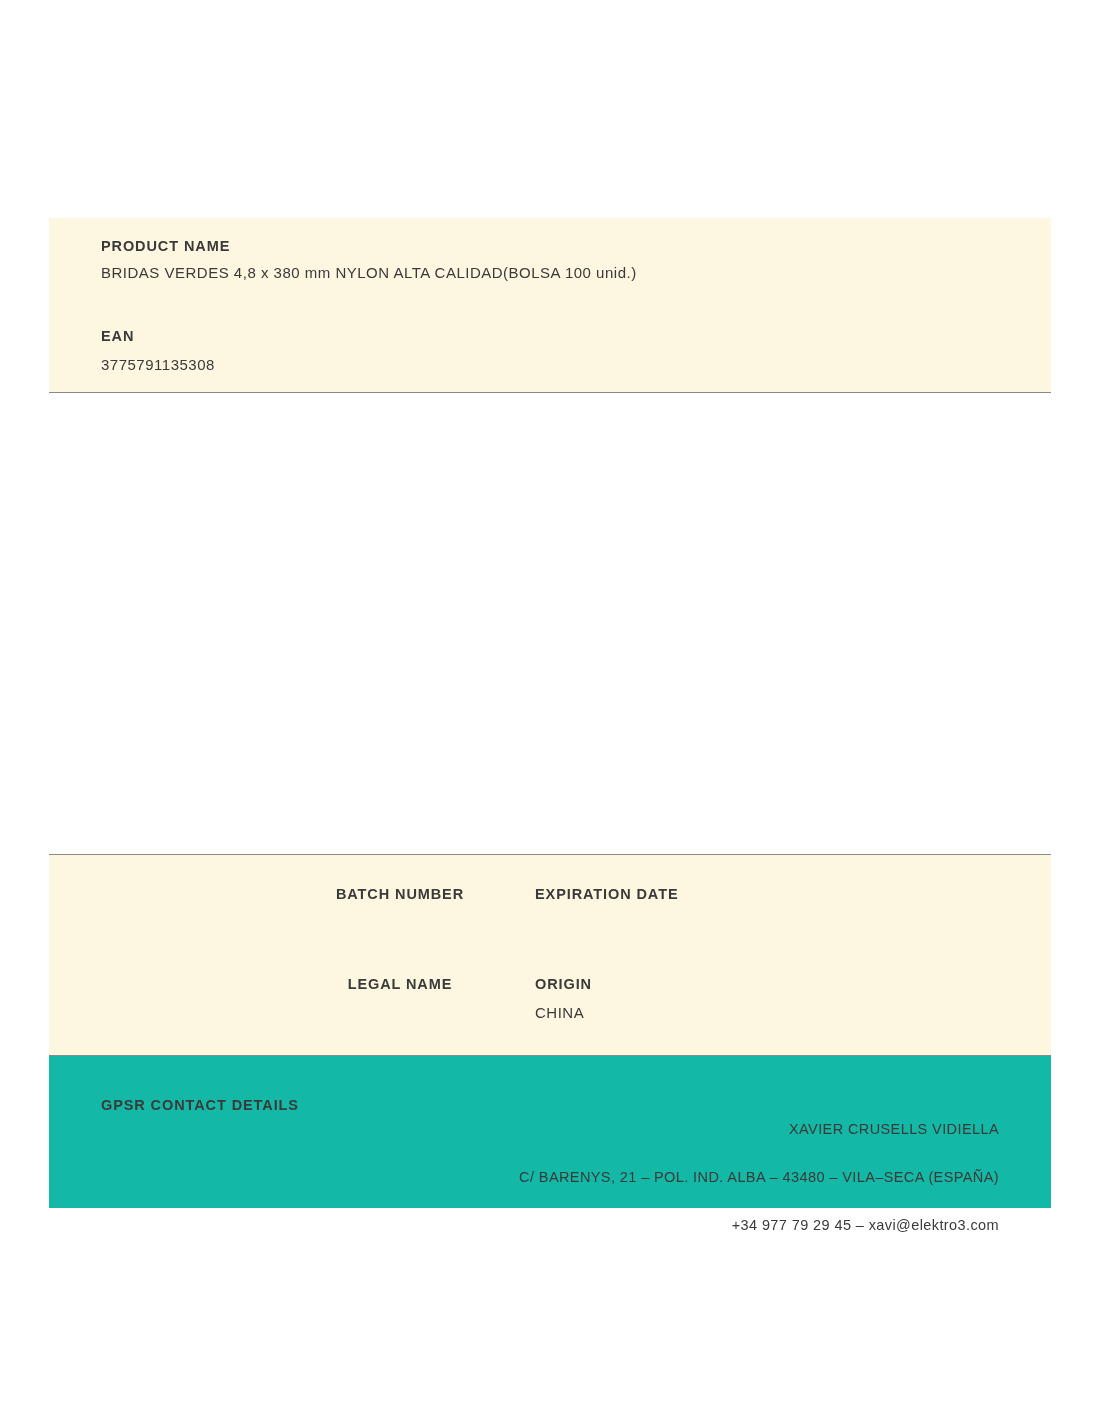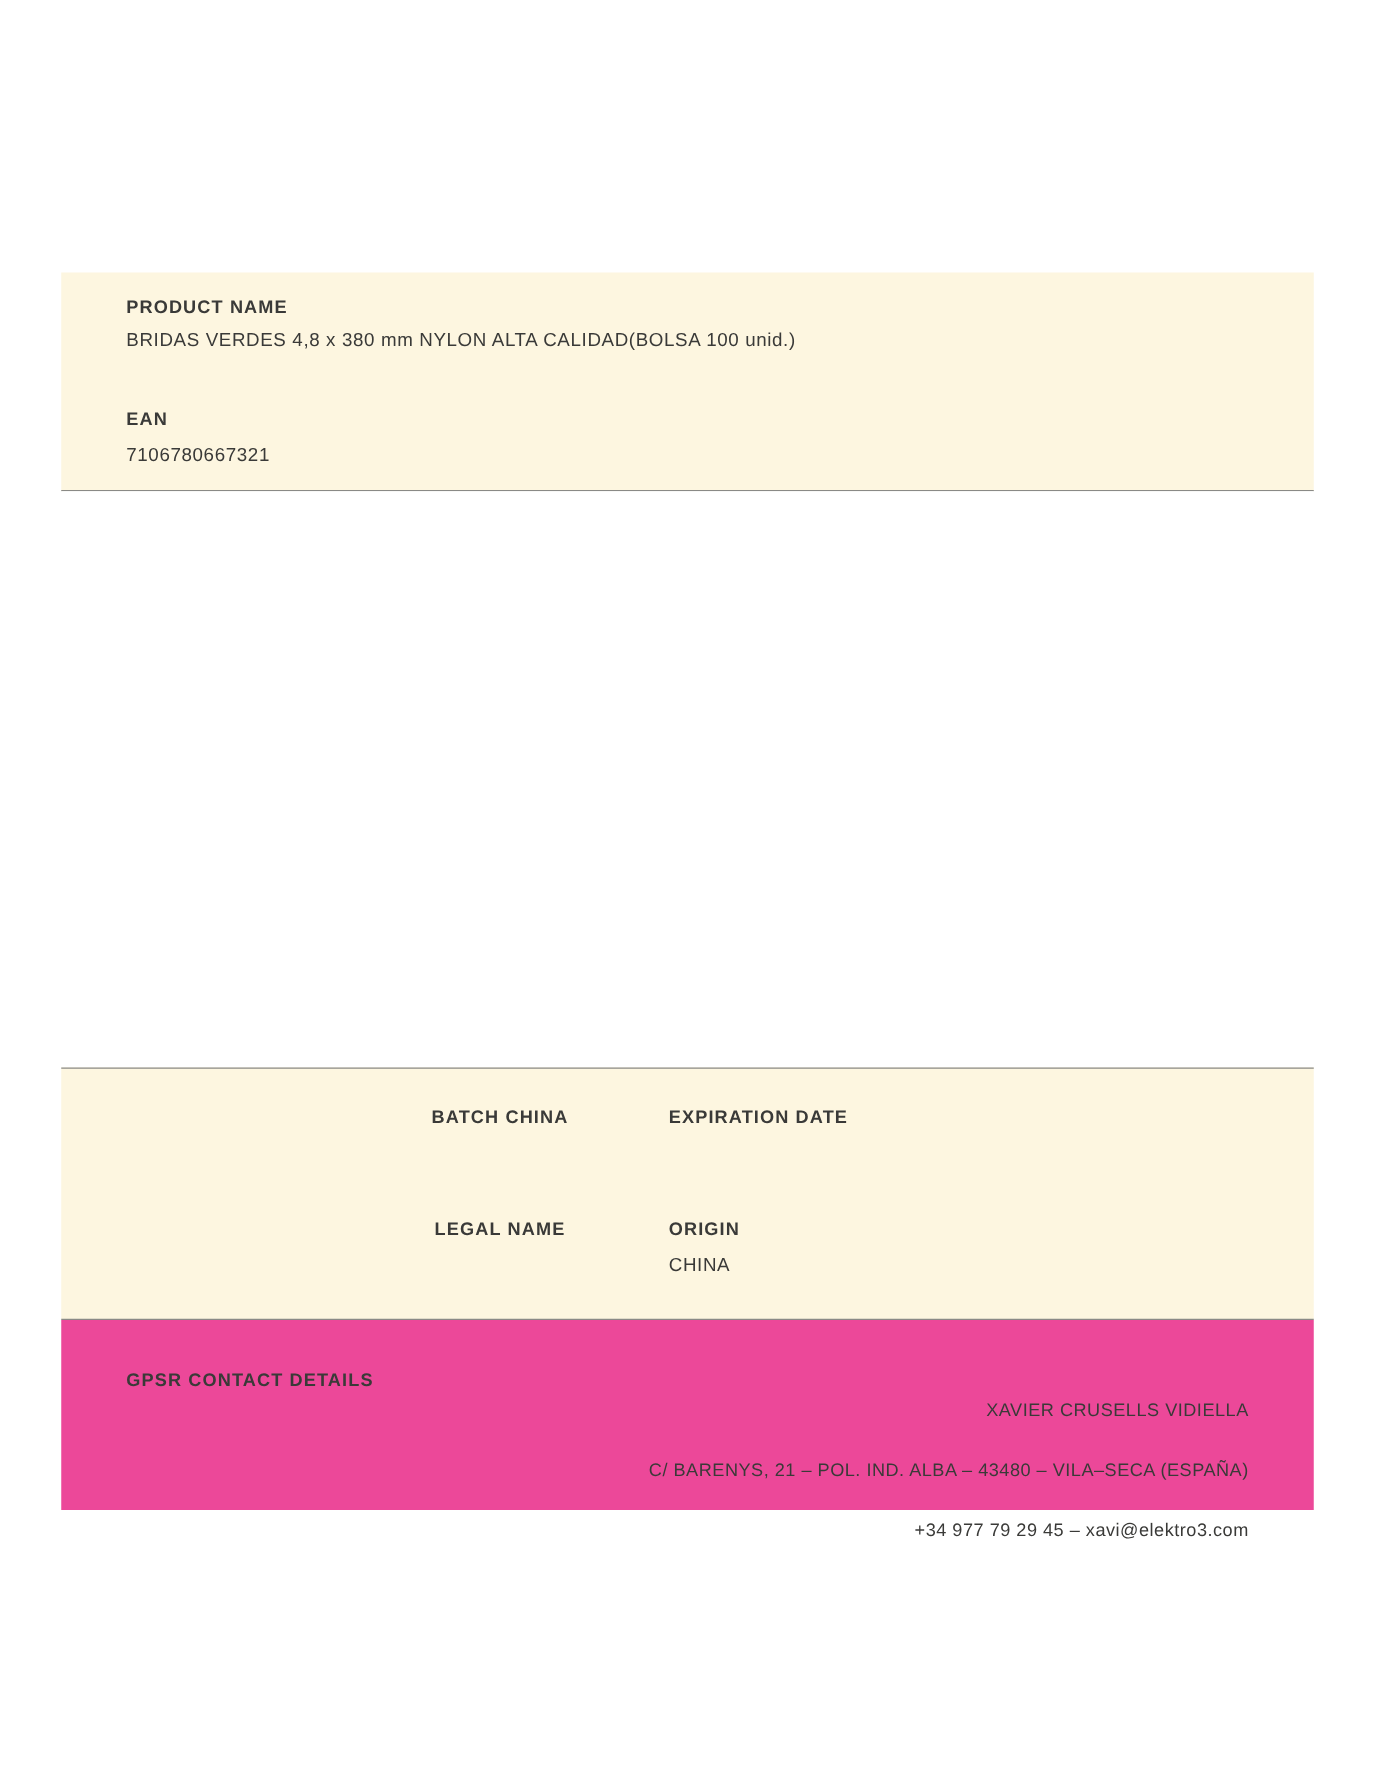--- a/index.html
+++ b/index.html
@@ -106,21 +106,21 @@
   .row-2 { top: 121px; }
   .row-2v { top: 149px; }
 
   
   .gpsr-block {
     position: absolute;
     left: 49px;
     top: 1056px;
     width: 1002px;
     height: 152px;
-    background: #ec4899;
+    background: #14b8a6;
     box-sizing: border-box;
     padding-left: 18px;
   }
   .gpsr-label {
     position: absolute;
     left: 52px;
     top: 41px;
     font-size: 14.5px;
     font-weight: bold;
     letter-spacing: 0.9px;
@@ -138,27 +138,27 @@
 </style>
 </head>
 <body>
 
 <div class="page">
 
   <div class="top-block">
     <div class="field-label product-name-label">PRODUCT NAME</div>
     <div class="field-value product-name-value">BRIDAS VERDES 4,8 x 380 mm NYLON ALTA CALIDAD(BOLSA 100 unid.)</div>
     <div class="field-label ean-label">EAN</div>
-    <div class="field-value ean-value">7106780667321</div>
+    <div class="field-value ean-value">3775791135308</div>
   </div>
 
   <div class="mid-gap"></div>
 
   <div class="batch-block">
-    <div class="field-label col-center-left row-1">BATCH CHINA</div>
+    <div class="field-label col-center-left row-1">BATCH NUMBER</div>
     <div class="field-value col-center-left row-1v" style="top:59px"></div>
 
     <div class="field-label col-center-right row-1">EXPIRATION DATE</div>
     <div class="field-value col-center-right" style="top:59px"></div>
 
     <div class="field-label col-center-left row-2">LEGAL NAME</div>
 
     <div class="field-label col-center-right row-2">ORIGIN</div>
     <div class="field-value col-center-right row-2v">CHINA</div>
   </div>

